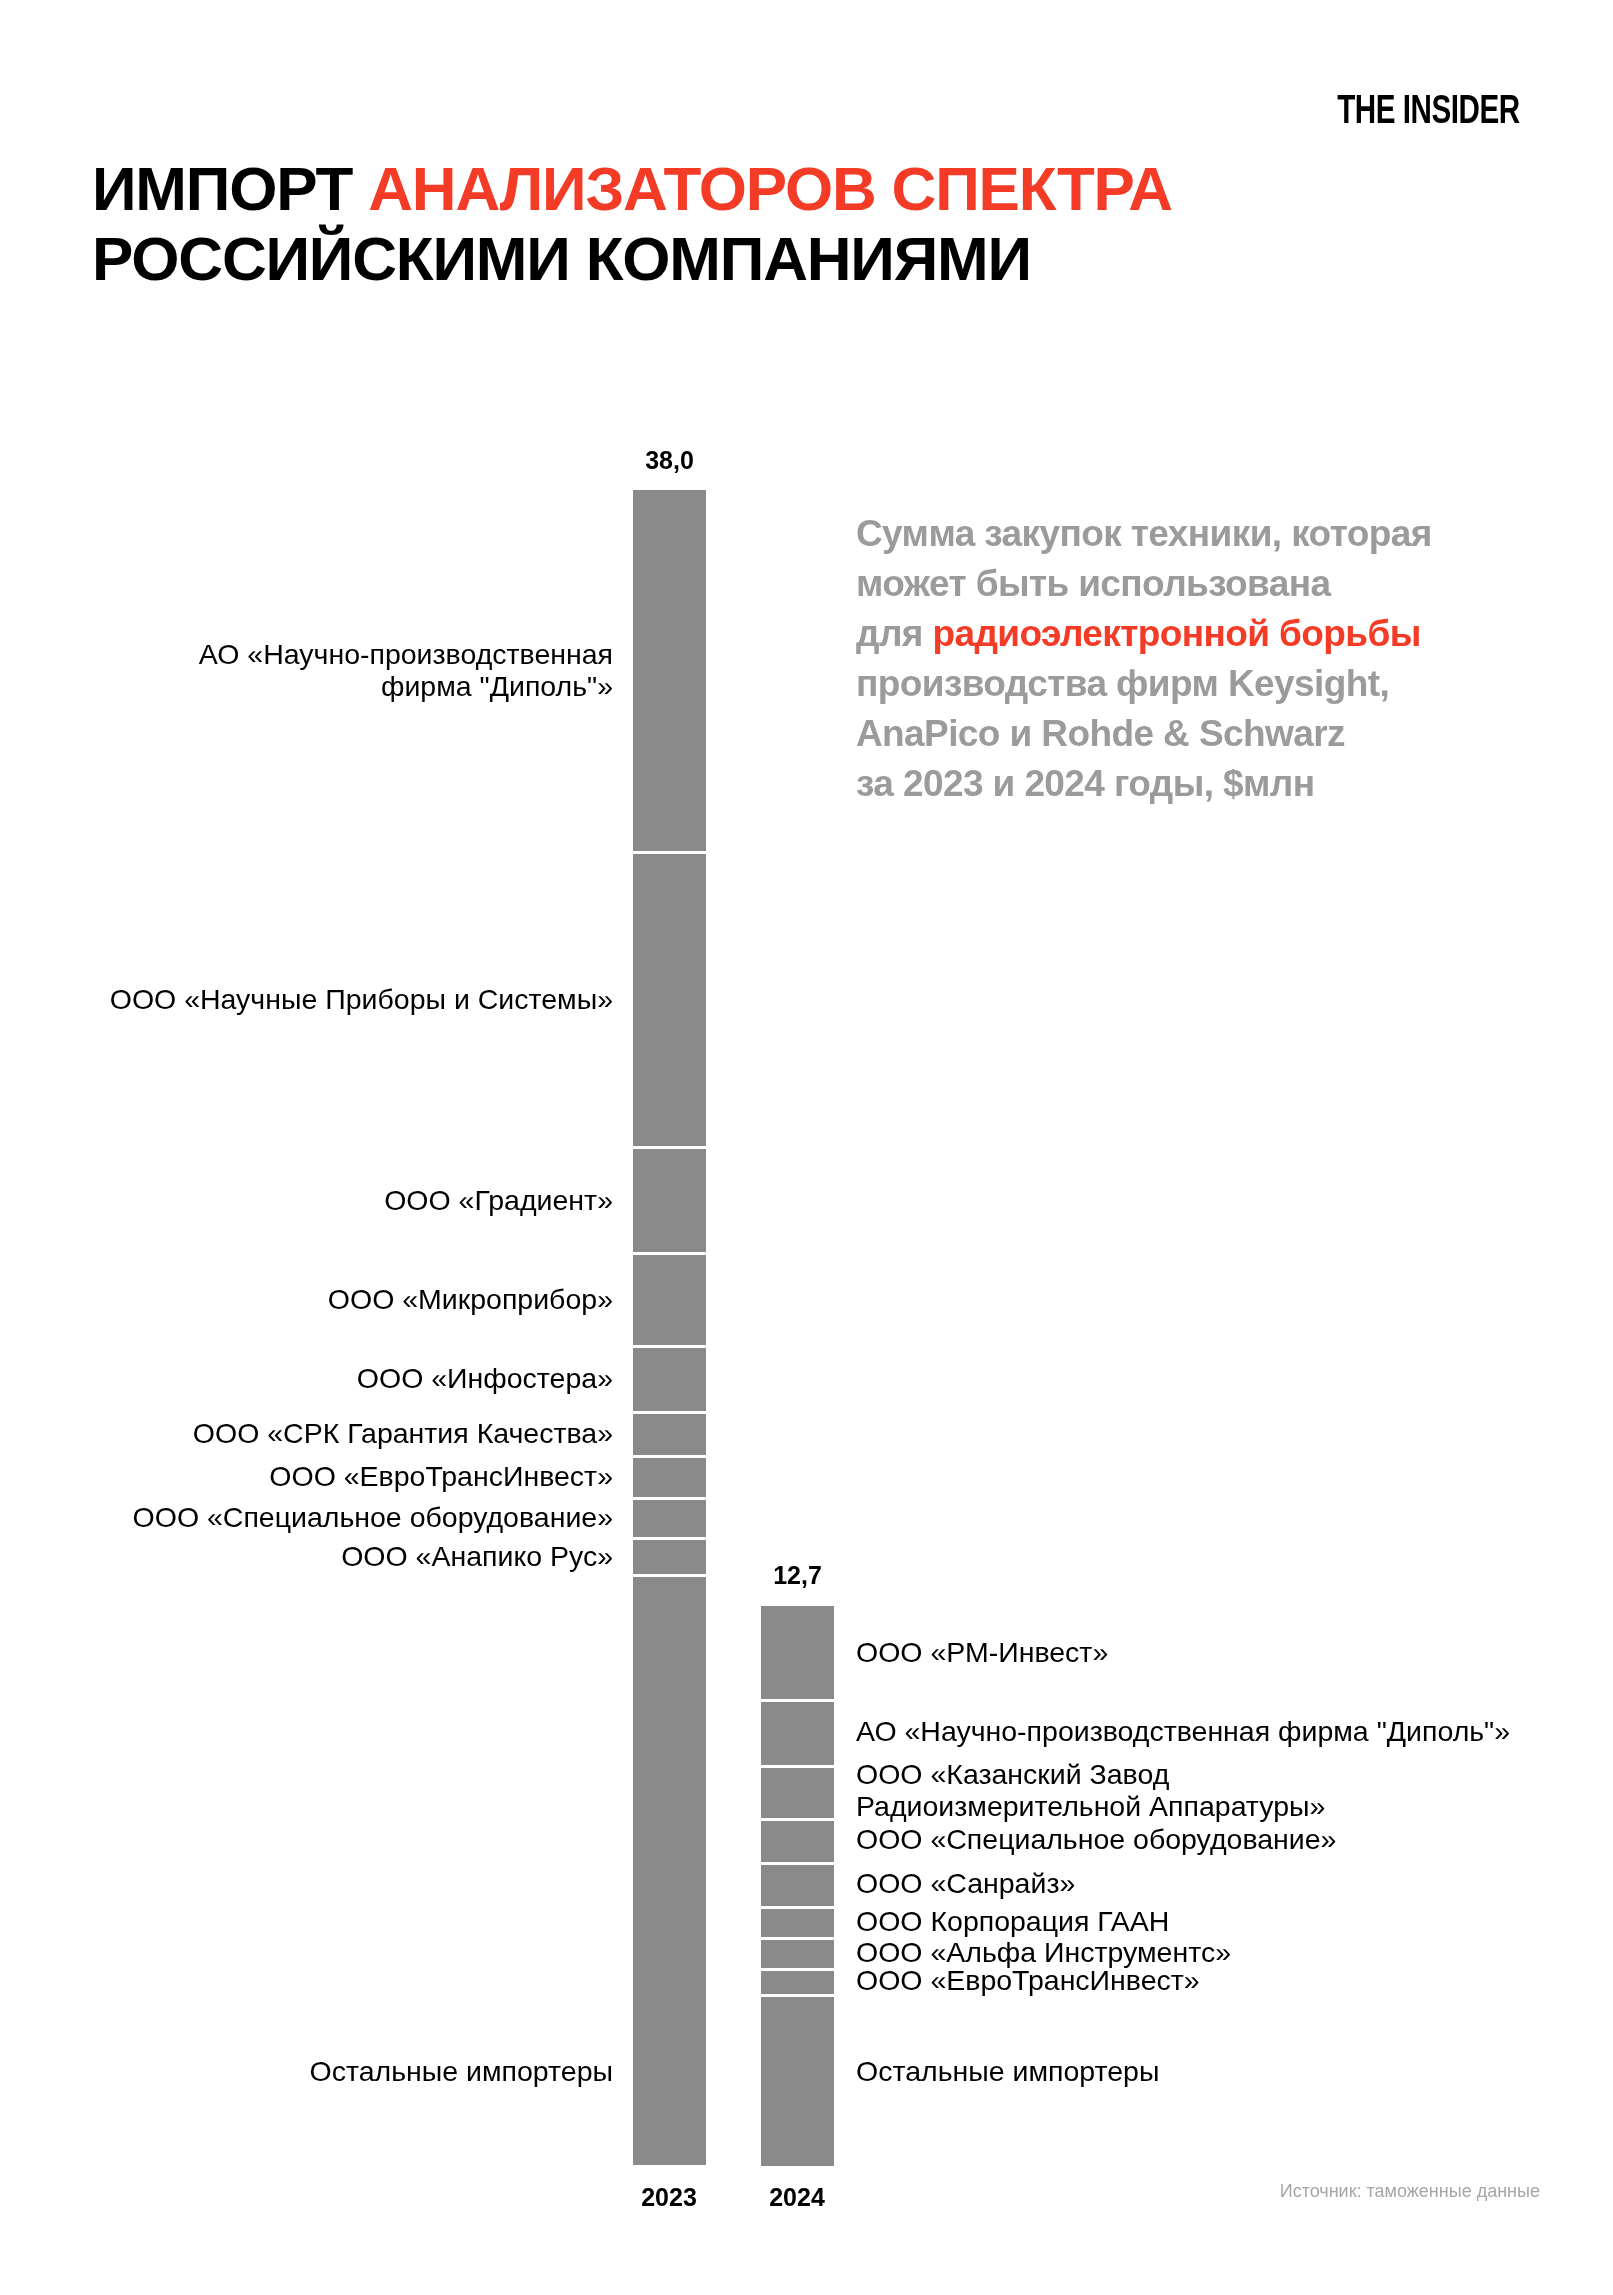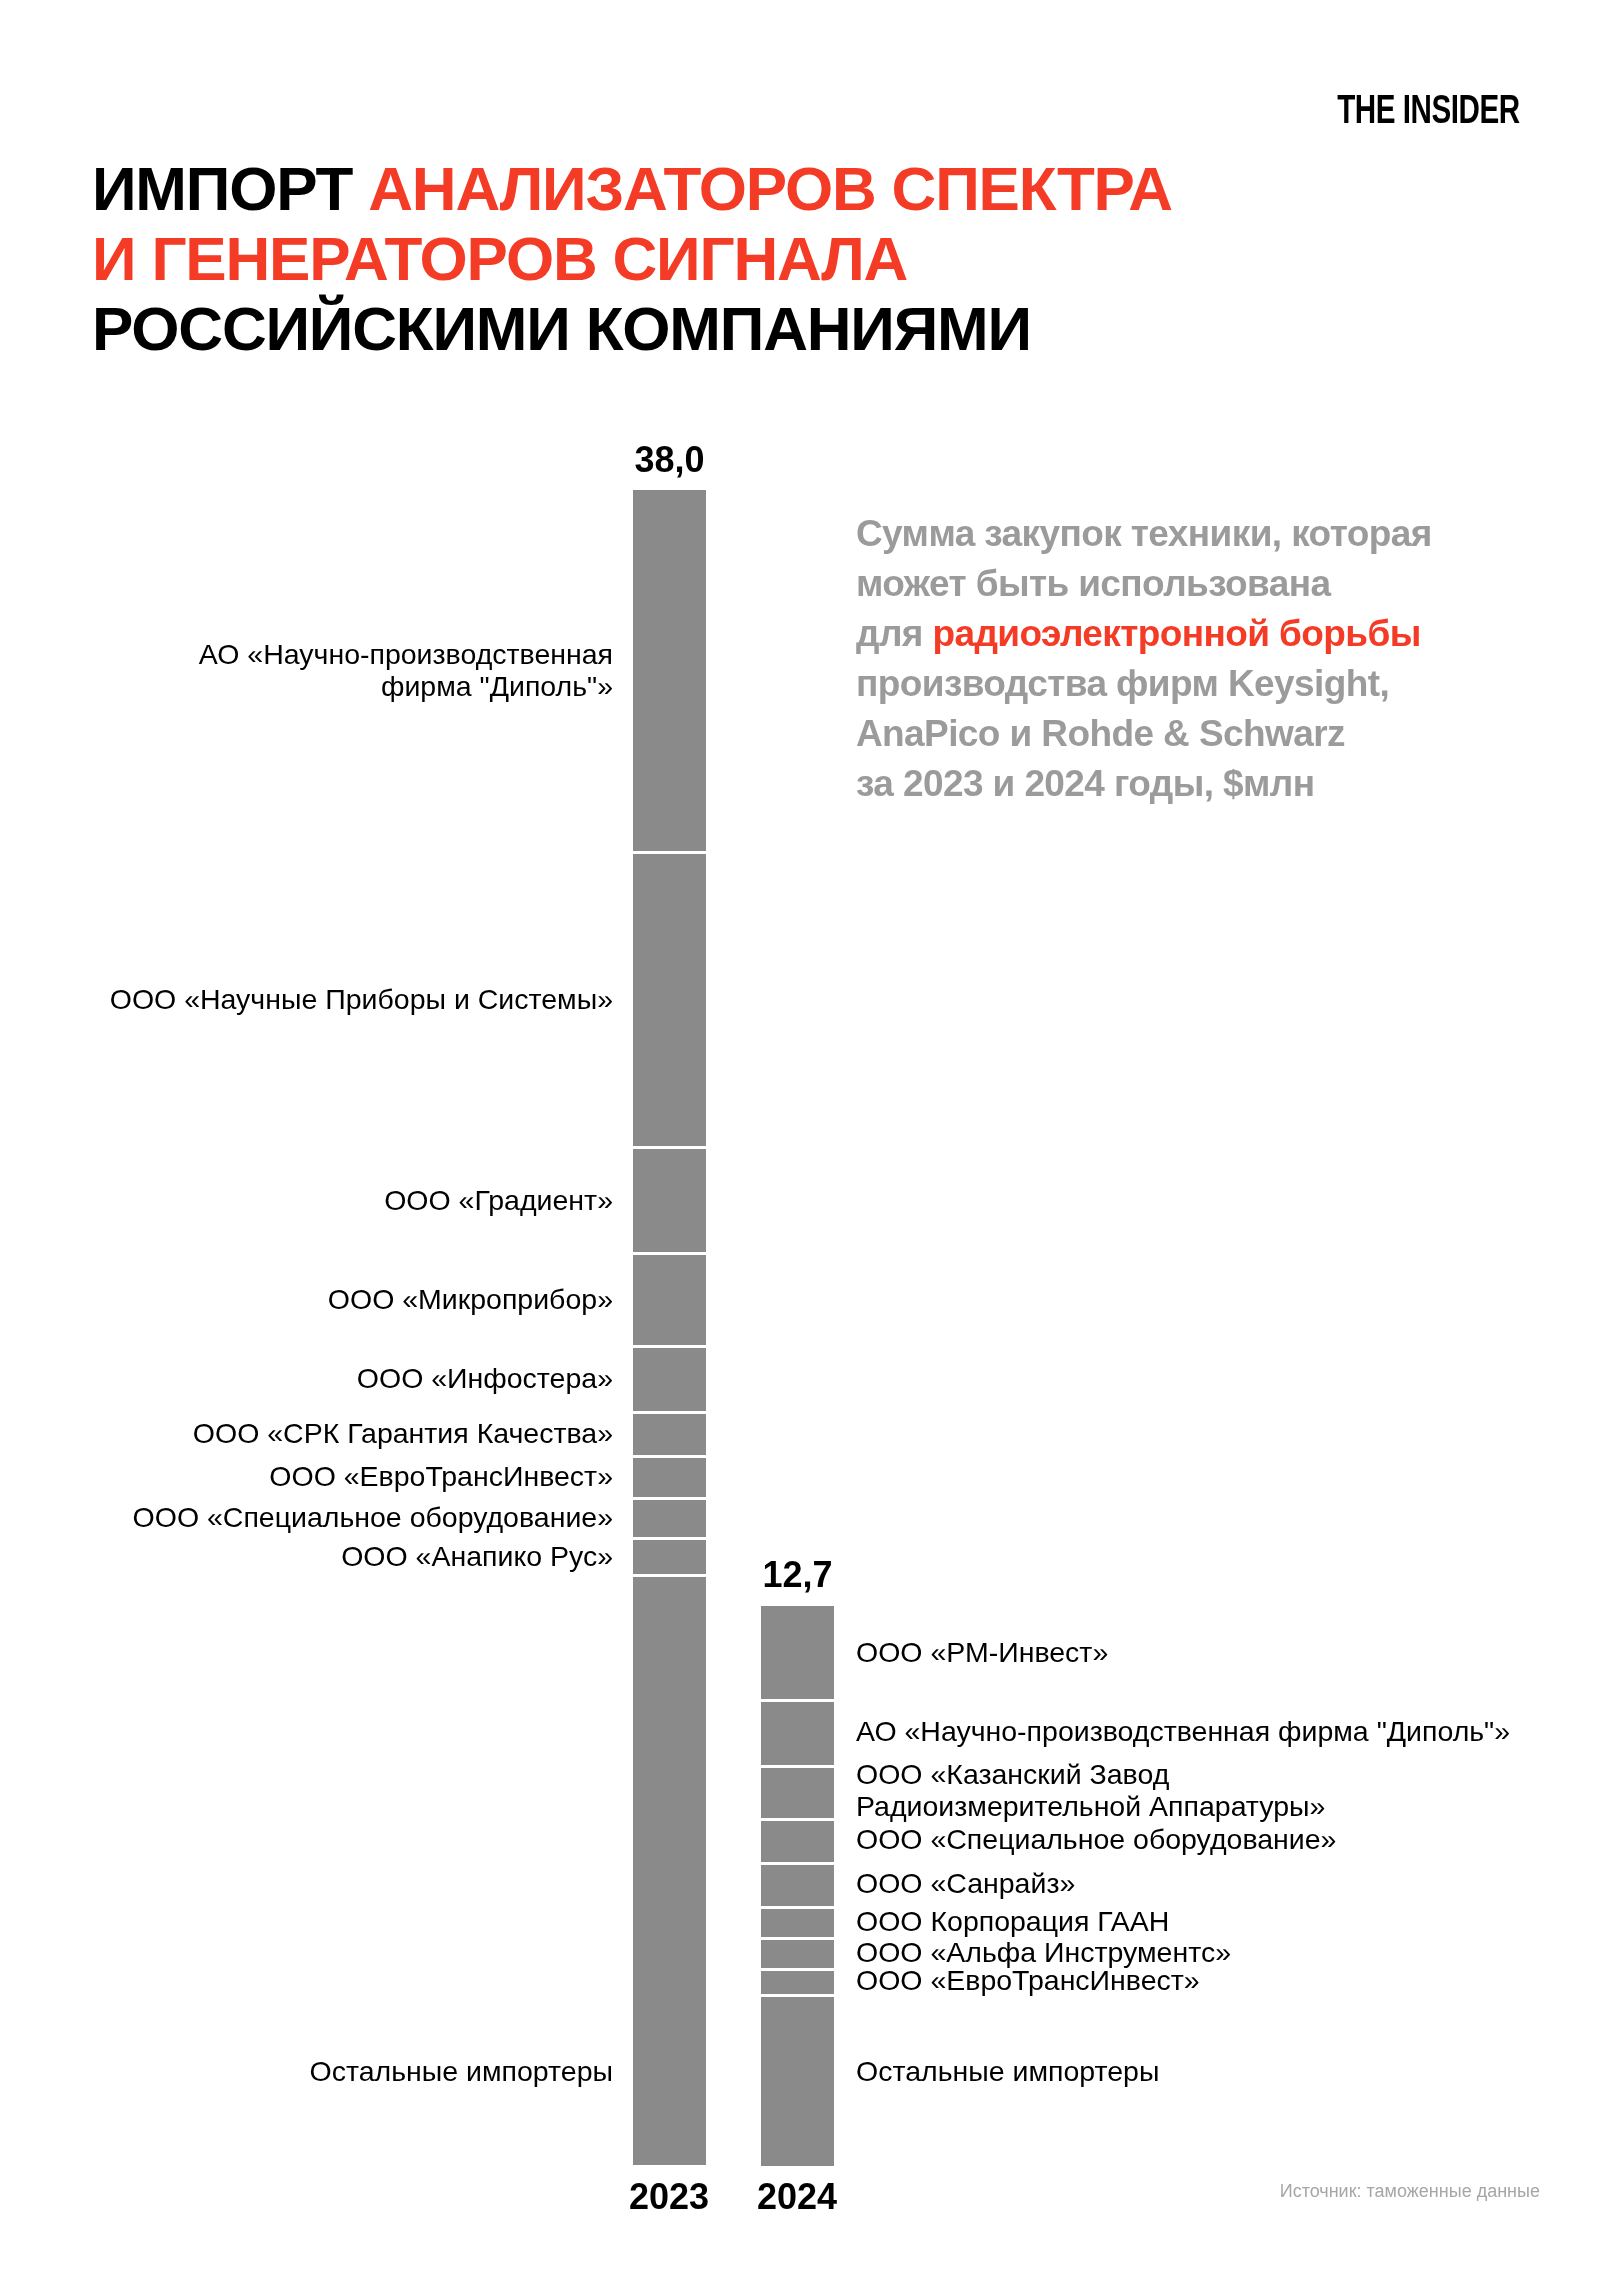--- a/index.html
+++ b/index.html
@@ -34,41 +34,40 @@
   
   .seg-label{
     position:absolute;
     font-size:28.5px;line-height:32px;color:#000;
     white-space:pre-line;
   }
   .seg-label.align-right{right:1000px;text-align:right;}
   .seg-label.align-left{left:856px;text-align:left;}
   .total-label,.year-label{
     position:absolute;
-    font-size:36px;line-height:36px;font-weight:700;color:#000;
+    font-size:25px;line-height:36px;font-weight:700;color:#000;
     text-align:center;
   }
   .bar-col{position:absolute;}
   .bar-seg{width:100%;background:#8a8a8a;box-sizing:border-box;}
   .bar-seg + .bar-seg{border-top:3.7px solid #ffffff;}
   .source{
     position:absolute;top:2181px;right:73px;
     font-size:18px;color:#a6a6a6;white-space:nowrap;
   }
 </style>
 </head>
 <body>
 
 <div id="canvas">
 
   <div class="logo">THE INSIDER</div>
 
   <div class="title">
     <div><span>ИМПОРТ </span><span class="red">АНАЛИЗАТОРОВ СПЕКТРА</span></div>
-    <div class="red">И ГЕНЕРАТОРОВ СИГНАЛА</div>
     <div>РОССИЙСКИМИ КОМПАНИЯМИ</div>
   </div>
 
   <div class="subtitle">
     <div>Сумма закупок техники, которая</div>
     <div>может быть использована</div>
     <div><span>для </span><span class="red">радиоэлектронной борьбы</span></div>
     <div>производства фирм Keysight,</div>
     <div>AnaPico и Rohde &amp; Schwarz</div>
     <div>за 2023 и 2024 годы, $млн</div>

